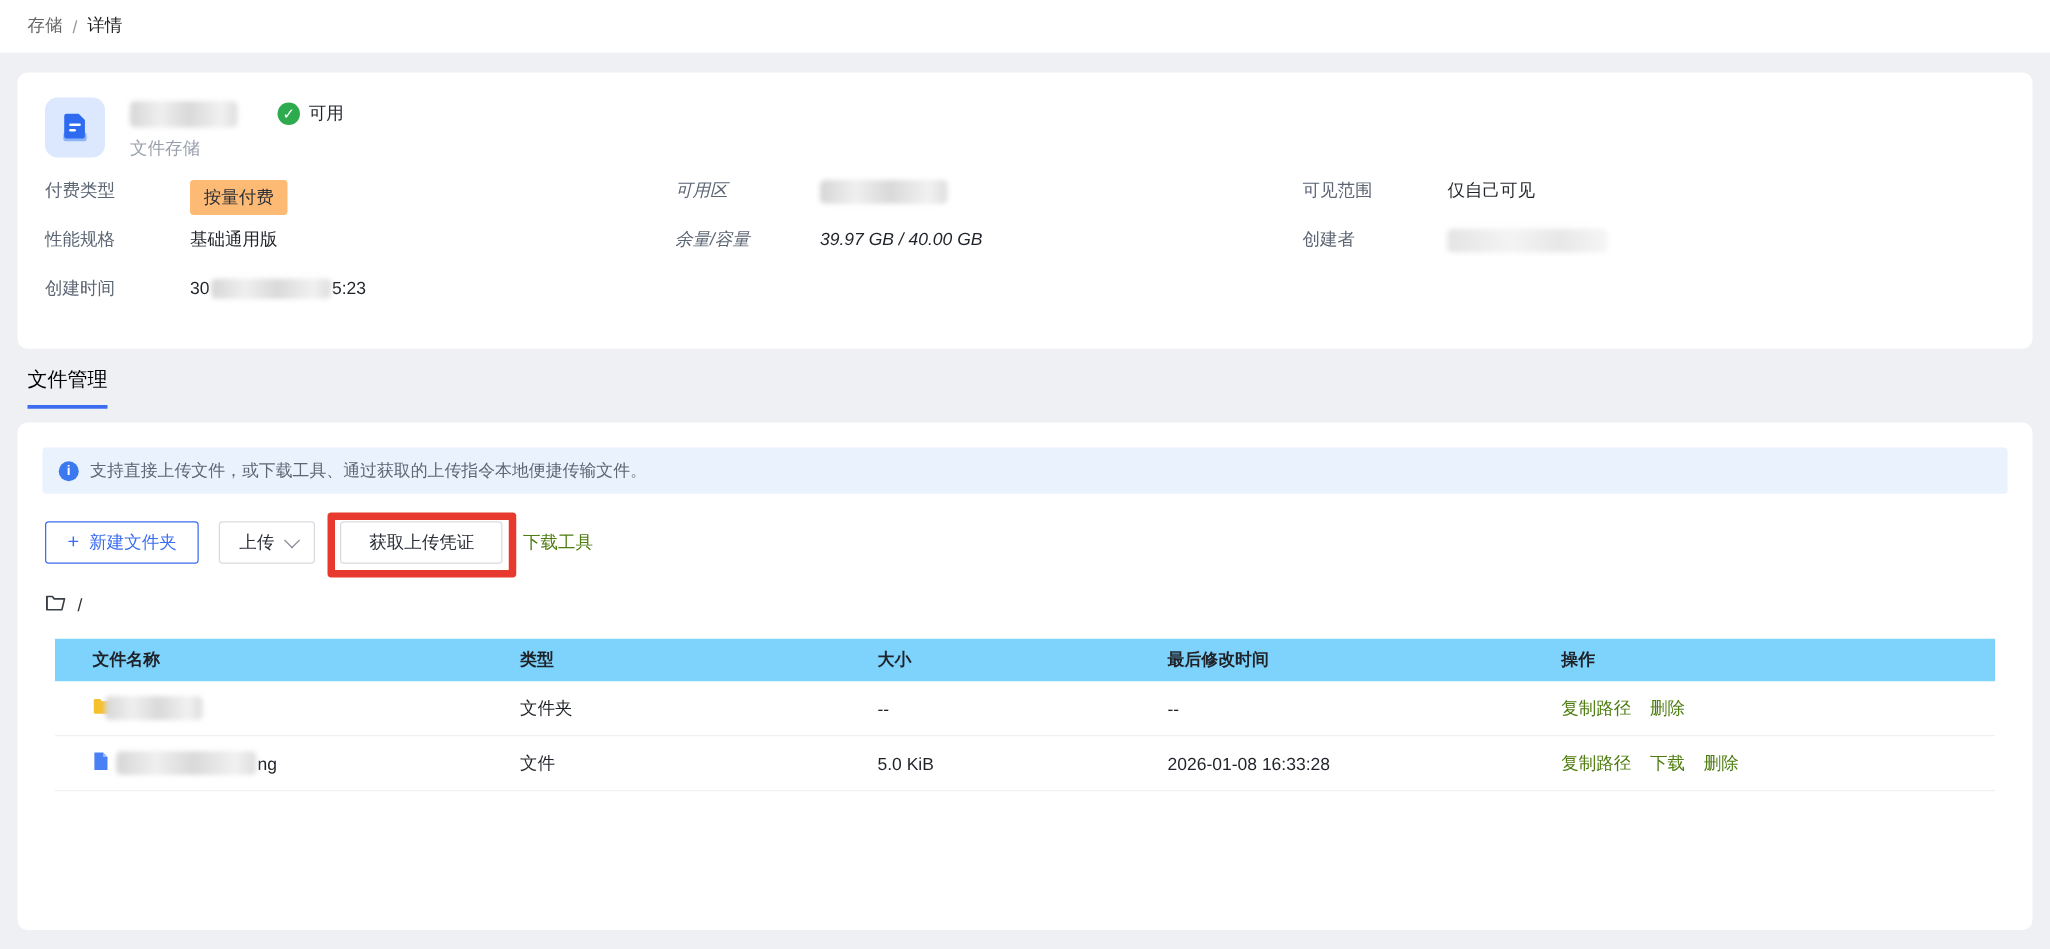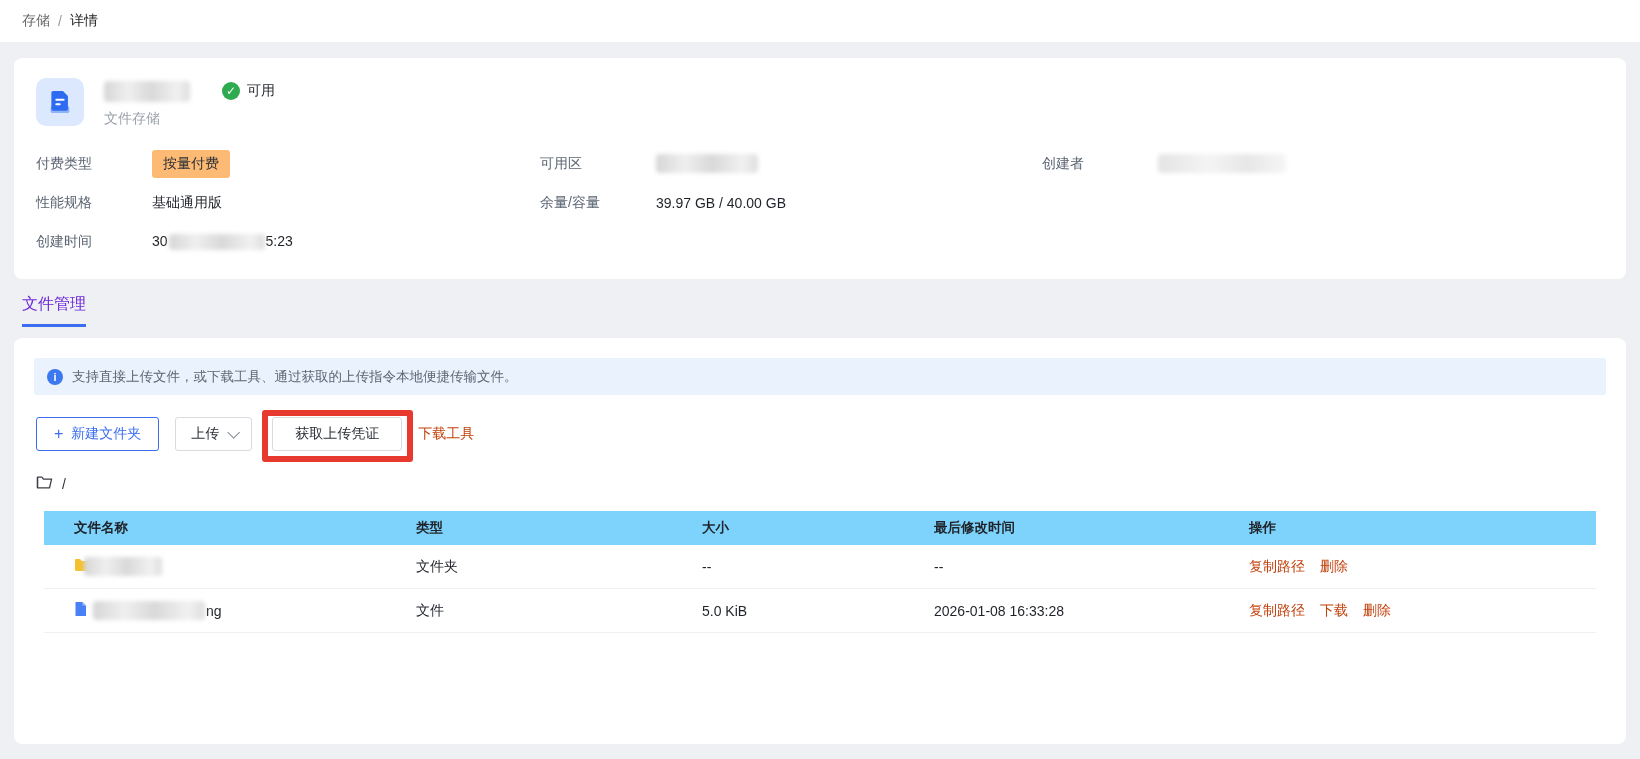--- a/index.html
+++ b/index.html
@@ -31,52 +31,52 @@
     display:inline-flex; align-items:center; justify-content:center; font-size:12px; font-weight:bold; }
   .res-sub { color:#9aa0ab; margin-top:8px; font-size:14px; }
 
   .head-actions { margin-left:auto; display:flex; gap:16px; }
   .btn { height:34px; background:#fff; border:1px solid #d8dbe0; border-radius:3px;
     font-size:14px; color:#2b2f36; padding:0 22px; cursor:pointer;
     font-family:inherit; display:inline-flex; align-items:center; justify-content:center; }
   .icon-btn { width:36px; padding:0; }
 
   .detail-grid { display:flex; margin-top:16px; }
-  .dcol1 { width:504px; } .dcol2 { width:502px; } .dcol3 { flex:1; }
-  .drow { display:flex; align-items:center; height:39px; }
+  .dcol1 { width:504px; } .dcol2 { width:502px;font-style:italic; } .dcol3 { flex:1; }
+  .drow { display:flex; align-items:flex-start; height:39px; }
   .dlabel { width:116px; flex:0 0 auto; color:#5c6573; }
   .dval { color:#1f2329; }
   .tag { background:#fdba74; border-radius:3px; padding:5px 11px; color:#2b2f36; }
   .redact-zone { width:102px; height:19px; }
   .redact-creator { width:128px; height:19px; background:linear-gradient(90deg,#e4e4e4,#f4f4f4 40%,#e7e7e7 70%,#f6f6f6); }
   .redact-date { width:96px; height:16px; margin:0 1px; }
 
   
   .tabbar { padding:15px 0 0 22px; }
-  .tab { display:inline-block; color:#6d28d9; font-size:16px; padding-bottom:9px;
+  .tab { display:inline-block; color:#000000; font-size:16px; padding-bottom:9px;
     border-bottom:3px solid #3c6df0; cursor:pointer; }
 
   
   .card2 { margin-top:11px; height:406px; padding:20px 20px 0 20px; }
   .banner { background:#e9f2fd; border-radius:3px; height:37px; display:flex;
     align-items:center; padding:0 13px; gap:9px; color:#5e6674; font-size:13.5px; }
   .info-icon { width:16px; height:16px; border-radius:50%; background:#3c78f0; color:#fff;
     font-size:11px; font-weight:bold; display:inline-flex; align-items:center;
     justify-content:center; flex:0 0 auto; font-style:normal; }
 
   .toolbar { margin-top:22px; display:flex; align-items:center; padding-left:2px; }
   .btn-primary-outline { border:1px solid #3c6df0; color:#3c6df0; gap:8px; padding:0 17px; }
   .plus-glyph { font-size:16px; line-height:1; }
   .btn-upload { margin-left:16px; gap:8px; padding:0 15px; }
   .chev { display:inline-block; width:9px; height:9px; border-right:1.6px solid #8a8f99;
     border-bottom:1.6px solid #8a8f99; transform:rotate(45deg) translateY(-3px); }
   .cred-wrap { position:relative; margin-left:20px; }
   .annotation-box { position:absolute; left:-10px; right:-11px; top:-7px; bottom:-11px;
     border:6px solid #e8392e; border-radius:3px; pointer-events:none; z-index:5; }
-  .link { color:#c2410c; cursor:pointer; text-decoration:none; }
+  .link { color:#4d7c0f; cursor:pointer; text-decoration:none; }
   .tool-link { margin-left:16px; font-size:14px; }
 
   .pathrow { margin-top:24px; display:flex; align-items:center; gap:8px; padding-left:2px; color:#2b2f36; }
 
   .table { margin:18px 10px 0 10px; }
   .thead { display:flex; background:#7dd3fc; height:34px; align-items:center;
     font-weight:bold; font-size:13.5px; color:#1f2329; }
   .trow { display:flex; height:44px; align-items:center; border-bottom:1px solid #f0f1f3; }
   .c { padding-left:30px; flex:0 0 auto; display:flex; align-items:center; }
   .c1 { width:342px; } .c2 { width:286px; } .c3 { width:232px; } .c4 { width:315px; }
@@ -137,20 +137,24 @@
       <div class="drow">
         <span class="dlabel">可用区</span>
         <span class="redact redact-zone"></span>
       </div>
       <div class="drow">
         <span class="dlabel">余量/容量</span>
         <span class="dval">39.97 GB / 40.00 GB</span>
       </div>
     </div>
     <div class="dcol3">
+      <div class="drow">
+        <span class="dlabel">可见范围</span>
+        <span class="dval">仅自己可见</span>
+      </div>
       <div class="drow">
         <span class="dlabel">创建者</span>
         <span class="redact redact-creator"></span>
       </div>
     </div>
   </div>
 </div>
 
 <div class="tabbar">
   <span class="tab">文件管理</span>

